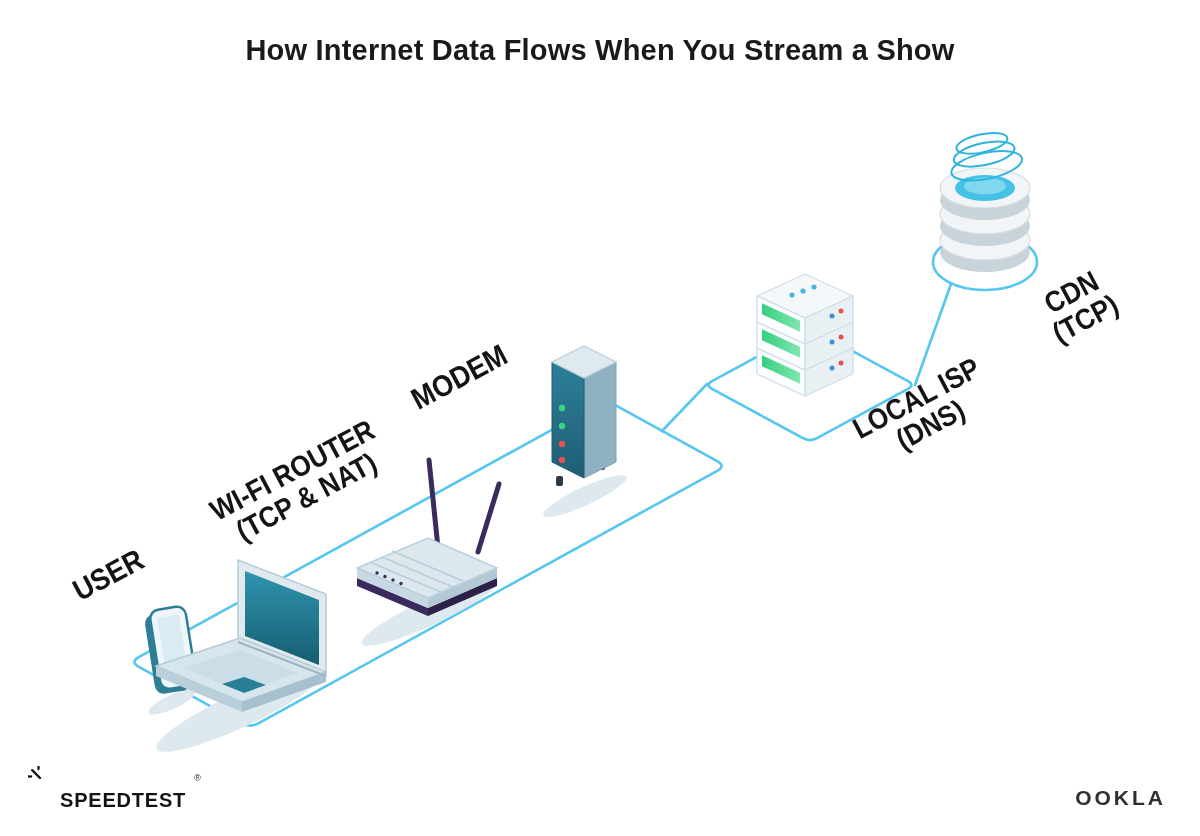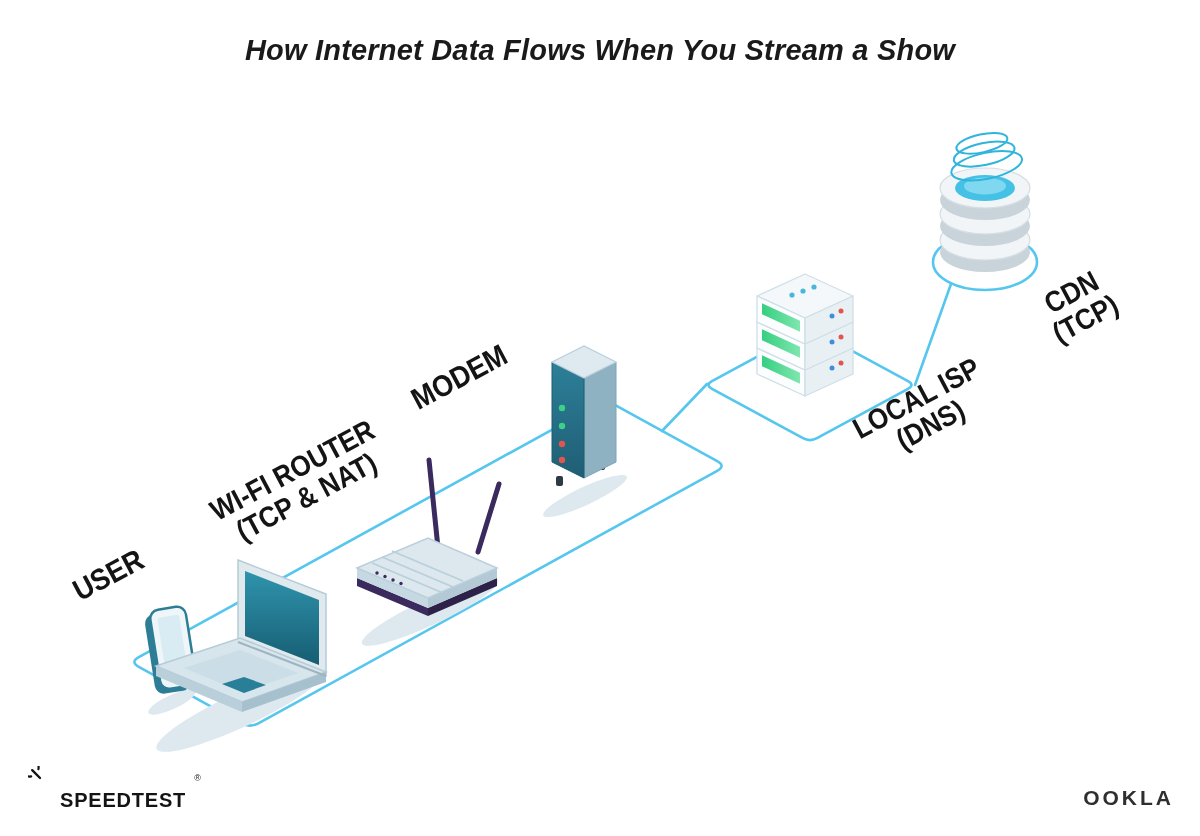--- a/index.html
+++ b/index.html
@@ -4,35 +4,35 @@
 <style>
   html,body{margin:0;padding:0;}
   body{
     width:1200px;height:836px;position:relative;background:#ffffff;
     font-family:"Liberation Sans", sans-serif;overflow:hidden;
   }
   .header{
     position:absolute;top:34px;left:0;width:1200px;text-align:center;z-index:5;
   }
   .title{
-    font-size:29px;font-weight:700;color:#1a1a1a;letter-spacing:0.2px;font-style:italic;
+    font-size:29px;font-weight:700;color:#1a1a1a;letter-spacing:0.2px;
   }
   .subtitle{
     font-size:25px;font-weight:400;color:#68737b;margin-top:9px;letter-spacing:0.2px;
   }
   .diagram{position:absolute;top:0;left:0;}
   .footer-left{
     position:absolute;left:28px;bottom:24px;display:flex;align-items:center;gap:8px;z-index:5;
   }
   .footer-left .wordmark{
     font-size:20px;font-weight:700;color:#141414;letter-spacing:0.8px;margin-top:45px;
   }
   .footer-left sup{font-size:9px;color:#141414;}
   .footer-right{
-    position:absolute;right:26px;bottom:26px;z-index:5;
+    position:absolute;right:34px;bottom:26px;z-index:5;
     font-size:21px;font-weight:600;color:#2f2f2f;letter-spacing:3px;
   }
   .iso-label{
     font-weight:800;fill:#141414;font-family:"Liberation Sans", sans-serif;
   }
 </style>
 </head>
 <body>
 
 <div class="header">

